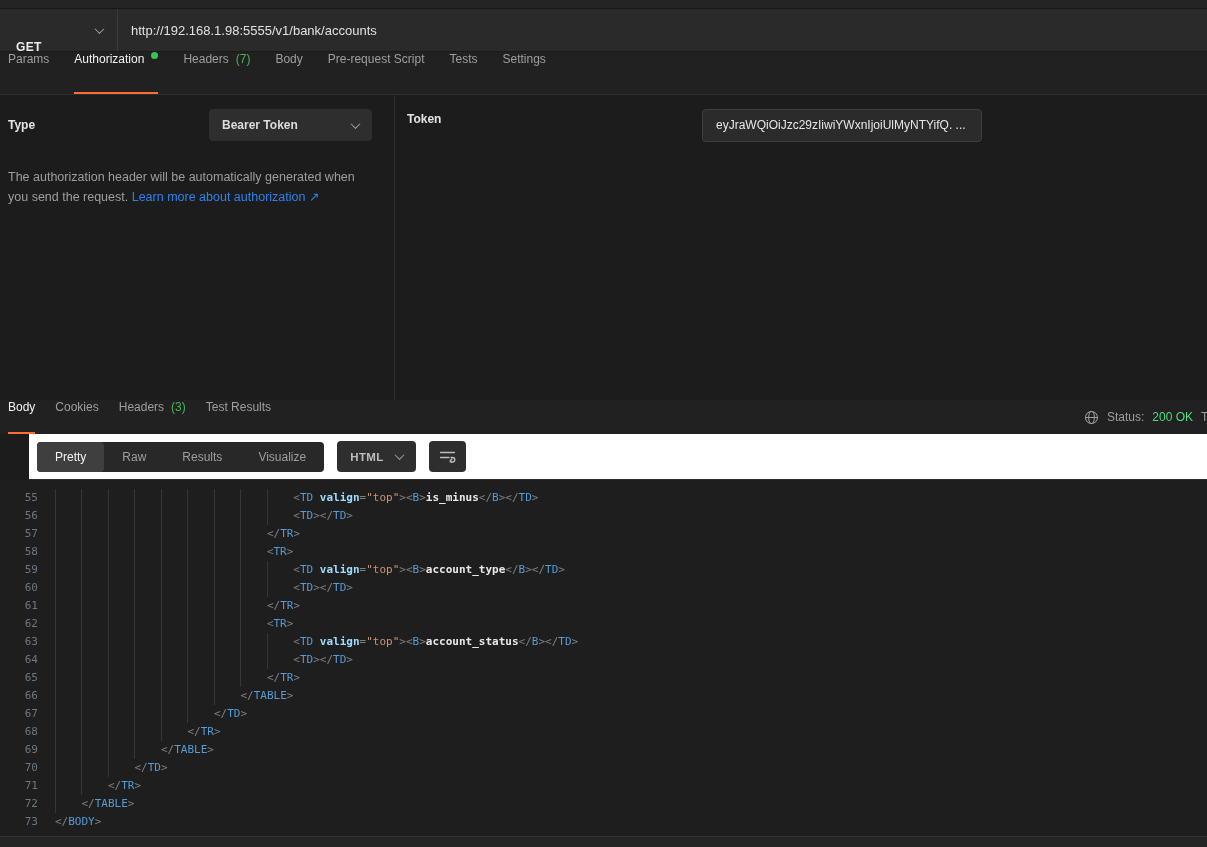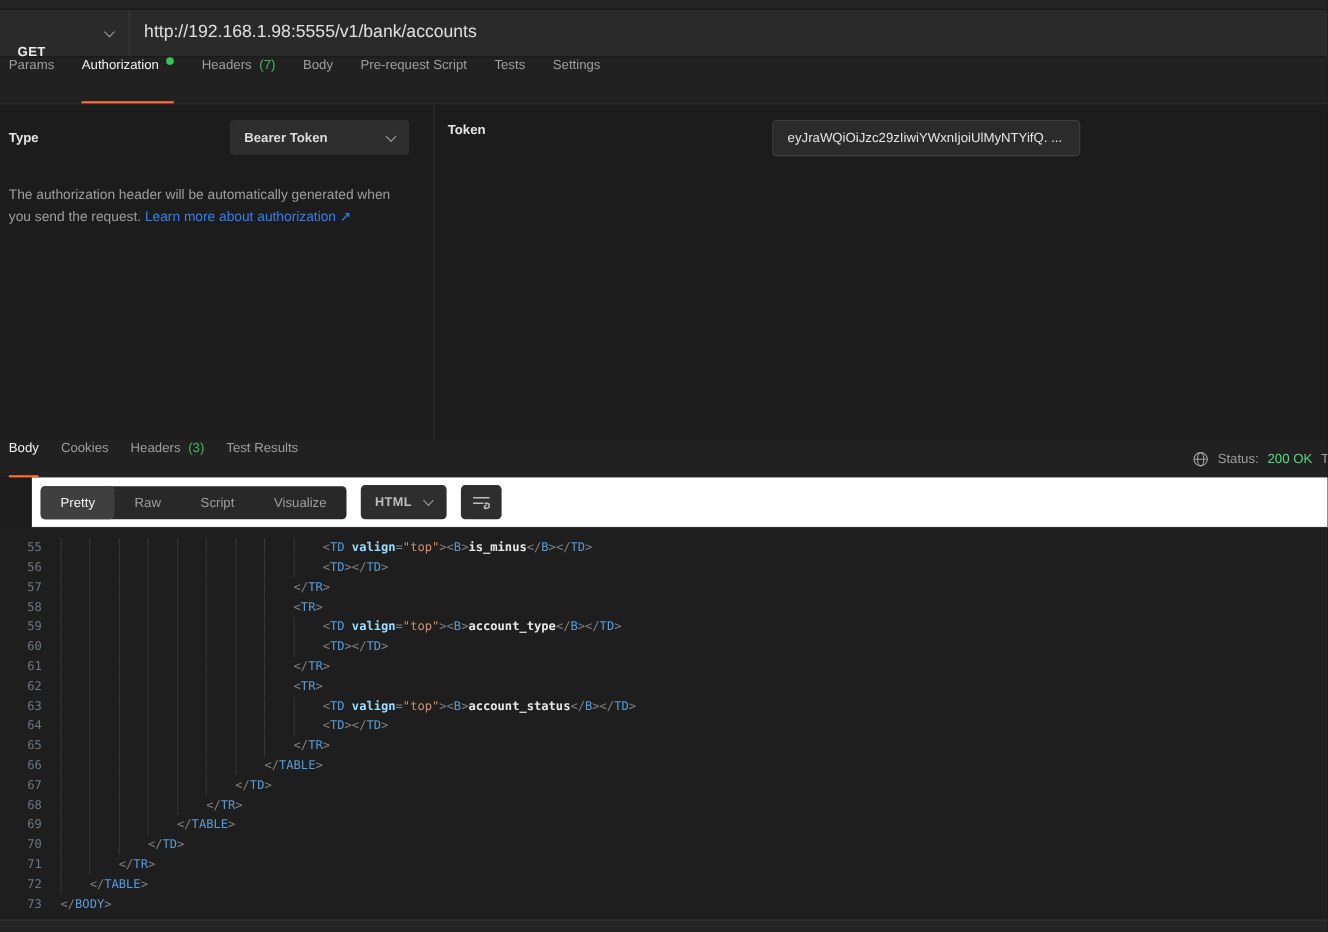--- a/index.html
+++ b/index.html
@@ -12,21 +12,21 @@
   }
   
   .top-strip { height:9px; background:#242424; border-bottom:1px solid #171717; }
   .url-row { height:43px; background:#2a2a2a; border-bottom:1px solid #1a1a1a; display:flex; align-items:stretch; }
   .method { width:118px; display:flex; align-items:center; justify-content:space-between;
             padding:0 14px 0 16px; border-right:1px solid #3a3a3a; cursor:pointer; }
   .method-label { font-size:12px; font-weight:bold; color:#ececec; letter-spacing:.3px;margin-top:33px; }
   .chev { width:7px; height:7px; border-right:1.5px solid #9e9e9e; border-bottom:1.5px solid #9e9e9e;
           transform:rotate(45deg) translate(-1px,-1px); display:inline-block; }
   .url-field { flex:1; display:flex; align-items:center; padding-left:13px;
-               font-size:16px; color:#e0e0e0; }
+               font-size:13px; color:#e0e0e0; }
   
   .req-tabs { height:43px; background:#212121; border-bottom:1px solid #2d2d2d;
               display:flex; align-items:stretch; padding-left:8px; gap:25px; }
   .tab { display:flex; gap:7px; font-size:12px; color:#9e9e9e;
          position:relative; cursor:pointer; white-space:nowrap; }
   .tab.active { color:#f2f2f2; }
   .tab.active::after { content:""; position:absolute; left:0; right:0; bottom:0; height:2px; background:var(--accent); }
   .count { color:var(--count-green); }
   .dot { width:7px; height:7px; border-radius:50%; background:var(--dot-green); display:inline-block; }
   
@@ -166,21 +166,21 @@
     <span class="status-label">Status:</span>
     <span class="status-value">200 OK</span>
     <span class="status-extra">T</span>
   </div>
 </div>
 
 <div class="resp-toolbar">
   <div class="seg">
       <div class="seg-item active">Pretty</div>
       <div class="seg-item">Raw</div>
-      <div class="seg-item">Script</div>
+      <div class="seg-item">Results</div>
       <div class="seg-item">Visualize</div>
     </div>
   <div class="fmt">
     <span class="fmt-value">HTML</span>
     <span class="chev"></span>
   </div>
   <div class="icon-btn">
     <span style="display:flex;">
       <svg width="17" height="15" viewBox="0 0 17 15" fill="none" stroke="#bdbdbd" stroke-width="1.3" stroke-linecap="round" stroke-linejoin="round">
         <path d="M1.5 3.5h14"></path>

